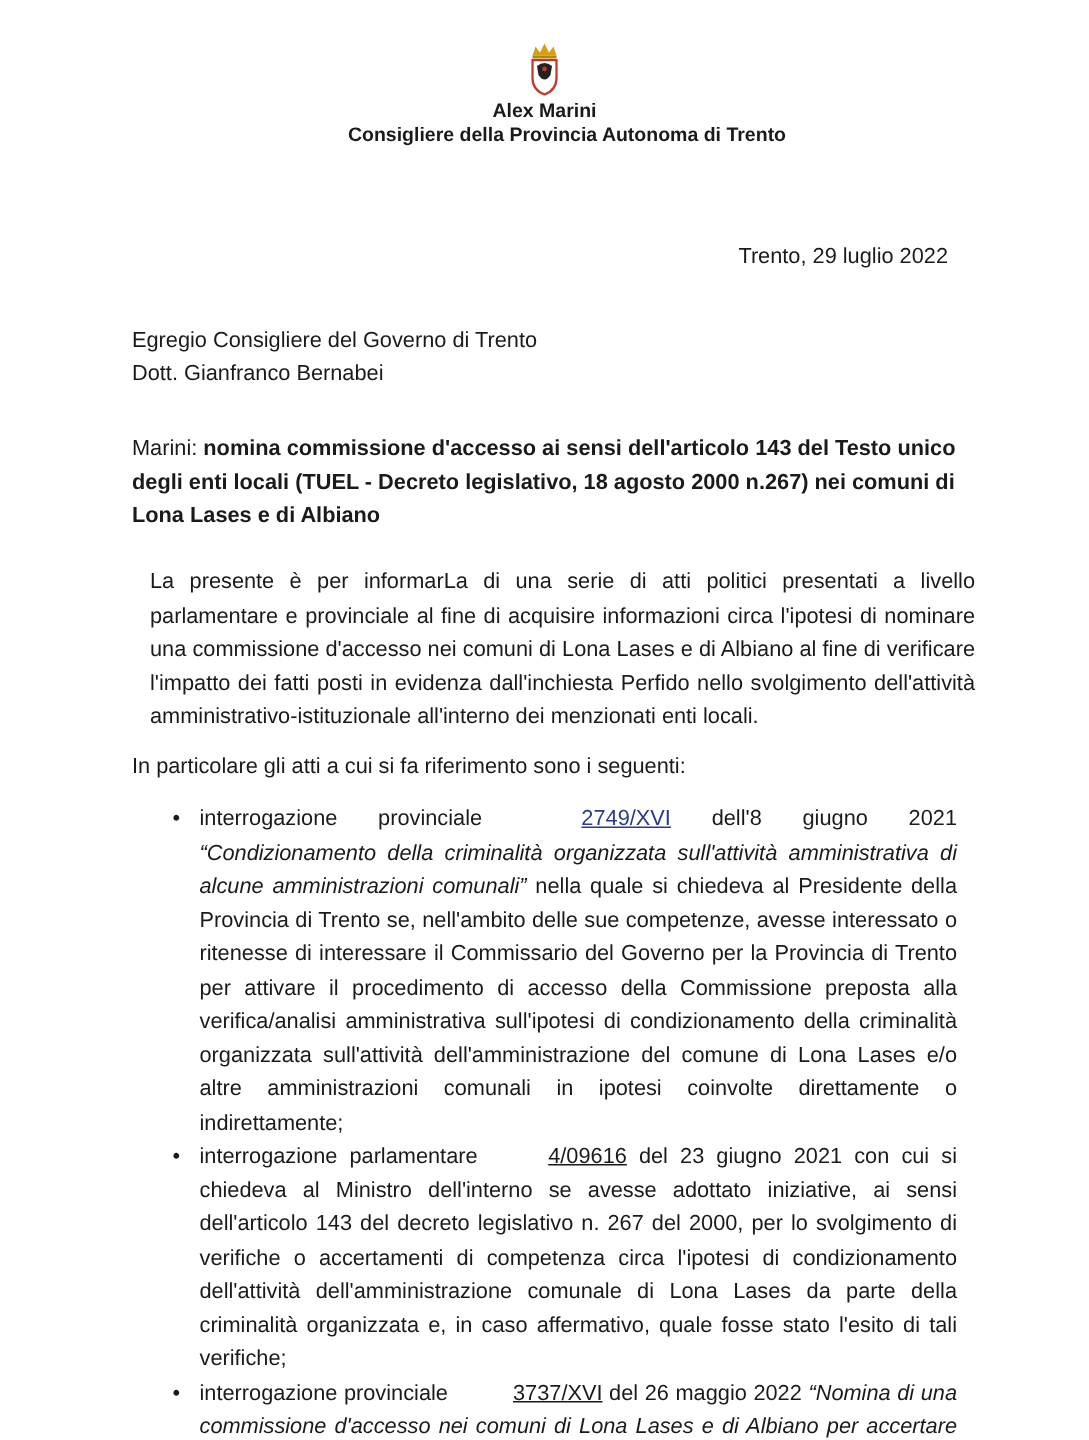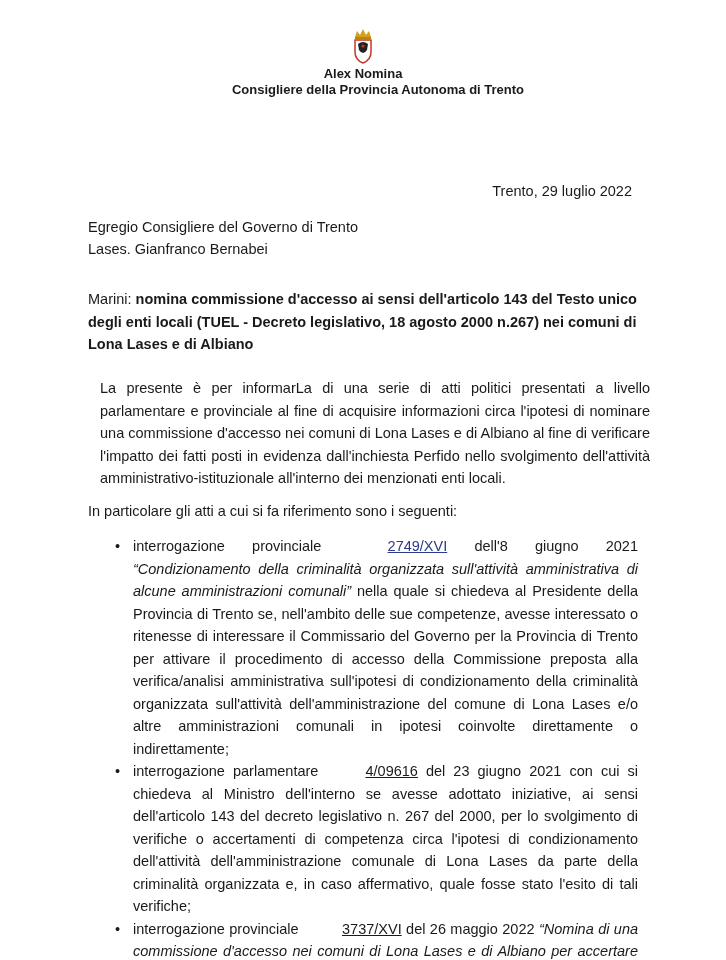--- a/index.html
+++ b/index.html
@@ -4,21 +4,21 @@
   <style>
     html, body { margin: 0; padding: 0; background: #ffffff; }
     body {
       width: 726px; height: 960px; overflow: hidden; position: relative;
       font-family: "Liberation Sans", sans-serif; color: #1a1a1a;
     }
     .letterhead { position: absolute; top: 28px; left: 0; width: 726px; text-align: center; }
     .crest { display: block; margin: 0 auto; width: 22px; height: 36px; }
     .author { font-weight: bold; font-size: 13px; margin-top: 2px; line-height: 16px; }
     .role { font-weight: bold; font-size: 13px; line-height: 16px; padding-left: 30px; }
-    .date { position: absolute; top: 163px; right: 94px; font-size: 14.5px; margin-top: 20px; }
+    .date { position: absolute; top: 163px; right: 94px; font-size: 14.5px; }
     .recipient { position: absolute; top: 216px; left: 88px; font-size: 14.5px; line-height: 22px; }
     .subject { position: absolute; top: 288px; left: 88px; width: 560px; font-size: 14.5px; line-height: 22.5px; }
     .subject b { font-weight: bold; }
     .para { position: absolute; top: 377px; left: 100px; width: 550px; font-size: 14.5px; line-height: 22.5px; text-align: justify; }
     .intro { position: absolute; top: 503px; left: 88px; font-size: 14.5px; }
     .list { position: absolute; top: 535px; left: 115px; width: 523px; margin: 0; padding: 0; list-style: none; font-size: 14.5px; line-height: 22.5px; }
     .list li { position: relative; padding-left: 18px; text-align: justify; margin-bottom: 0; }
     .bullet { position: absolute; left: 0; top: 0; }
     .ref { text-decoration: underline; margin-left: 39px; }
     .ref.link { color: #2b3a8a; }
@@ -28,29 +28,29 @@
 <body>
 
 <div class="letterhead">
   <svg class="crest" viewBox="0 0 22 36">
     <path d="M3 9 L5 3 L8 7 L11 1 L14 7 L17 3 L19 9 Z" fill="#d4a017"></path>
     <rect x="3" y="9" width="16" height="2" fill="#b8860b"></rect>
     <path d="M3 12 H19 V24 Q19 32 11 35 Q3 32 3 24 Z" fill="#fff" stroke="#c0392b" stroke-width="1.5"></path>
     <path d="M6 16 Q11 12 16 16 L15 22 Q11 28 7 22 Z" fill="#222"></path>
     <circle cx="11" cy="18" r="1.6" fill="#c0392b"></circle>
   </svg>
-  <div class="author">Alex Nomina</div>
+  <div class="author">Alex Marini</div>
   <div class="role">Consigliere della Provincia Autonoma di Trento</div>
 </div>
 
 <div class="date">Trento, 29 luglio 2022</div>
 
 <div class="recipient">
   <div>Egregio Consigliere del Governo di Trento</div>
-  <div>Lases. Gianfranco Bernabei</div>
+  <div>Dott. Gianfranco Bernabei</div>
 </div>
 
 <div class="subject"><span>Marini: </span><b>nomina commissione d'accesso ai sensi dell'articolo 143 del Testo unico degli enti locali (TUEL - Decreto legislativo, 18 agosto 2000 n.267) nei comuni di Lona Lases e di Albiano</b></div>
 
 <div class="para">La presente è per informarLa di una serie di atti politici presentati a livello parlamentare e provinciale al fine di acquisire informazioni circa l'ipotesi di nominare una commissione d'accesso nei comuni di Lona Lases e di Albiano al fine di verificare l'impatto dei fatti posti in evidenza dall'inchiesta Perfido nello svolgimento dell'attività amministrativo-istituzionale all'interno dei menzionati enti locali.</div>
 
 <div class="intro">In particolare gli atti a cui si fa riferimento sono i seguenti:</div>
 
 <ul class="list">
   <li>

